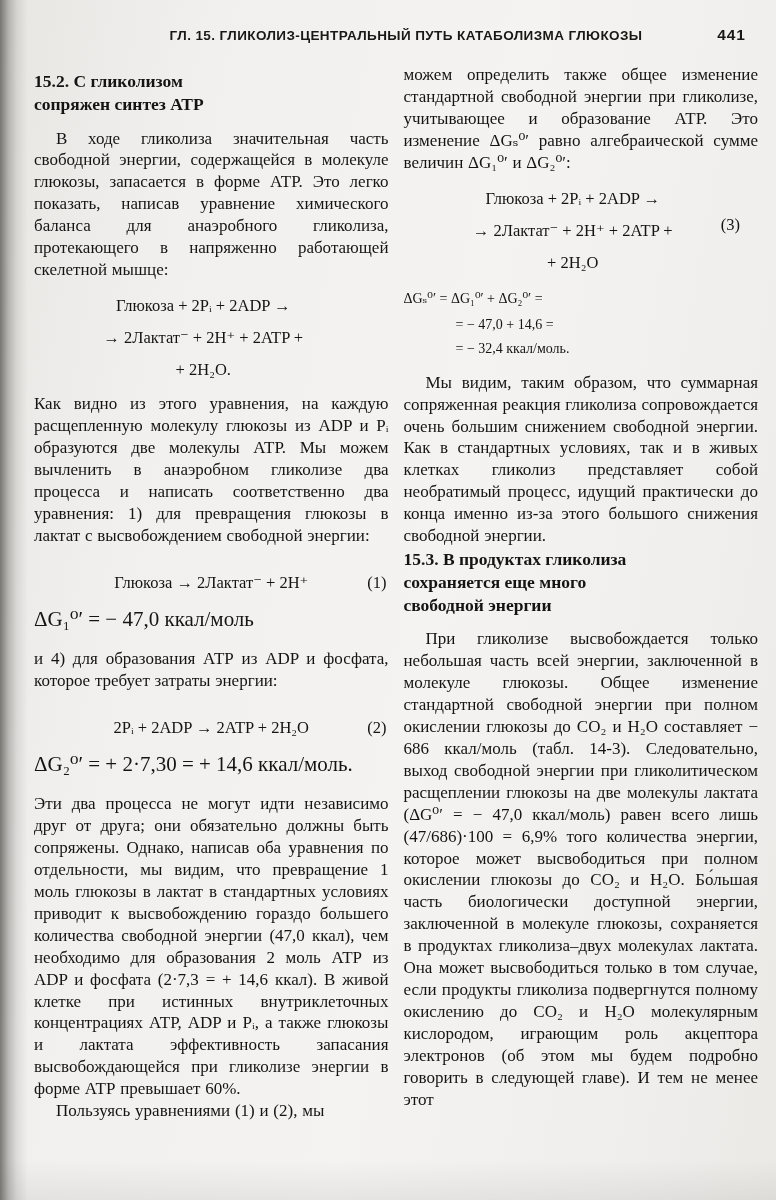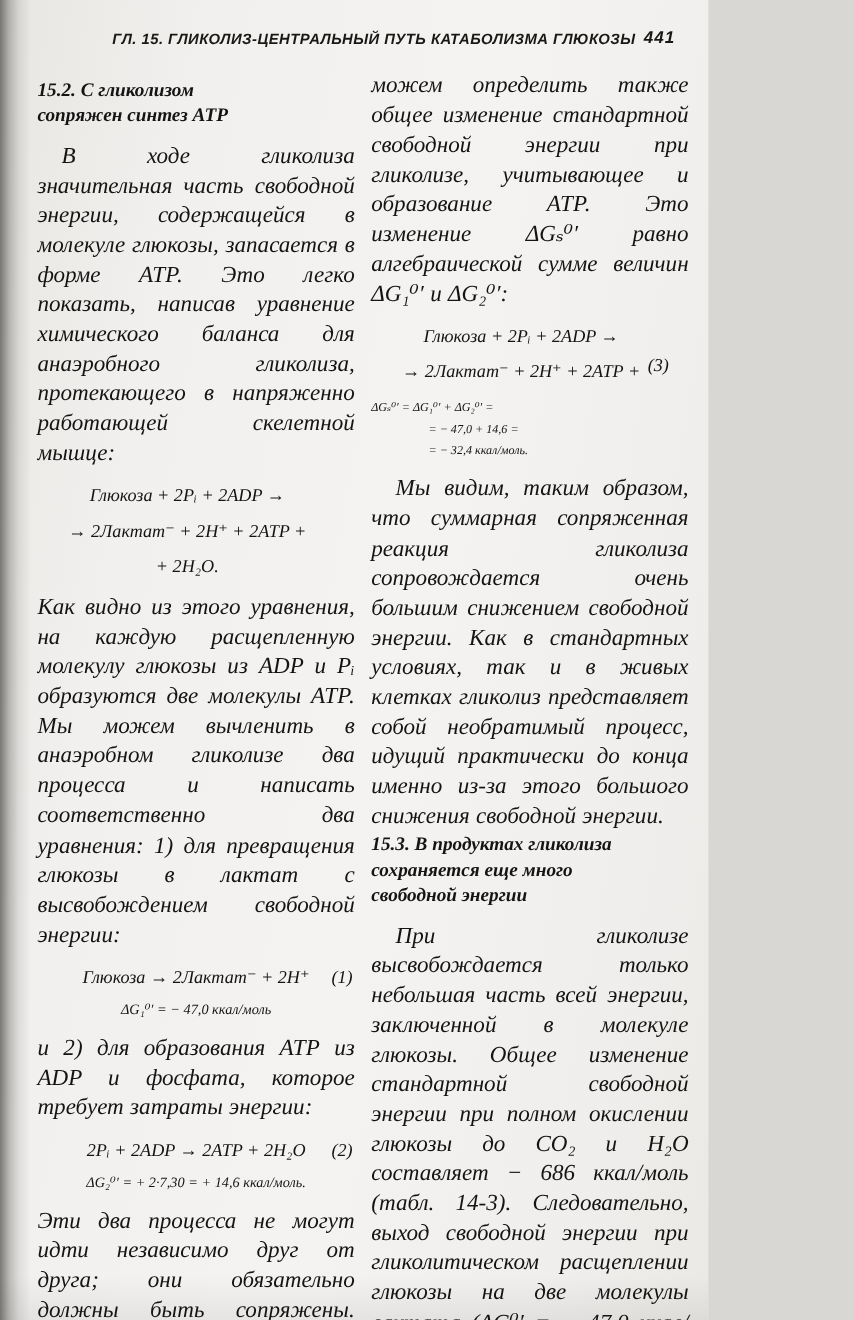--- a/index.html
+++ b/index.html
@@ -2,27 +2,26 @@
 <html lang="ru"><head>
 <meta charset="utf-8">
 <style>
   html, body {
     margin: 0;
     padding: 0;
     background: #d8d7d4;
   }
   .page {
     position: relative;
-    width: 644px;
+    width: 776px;
     height: 1200px;
     overflow: hidden;
     background: linear-gradient(100deg, #e7e6e3 0%, #f1f0ee 22%, #f4f3f1 55%, #efeeec 85%, #eae9e6 100%);
     font-family: "Liberation Serif", "DejaVu Serif", serif;
     color: #161412;
-    font-style: italic;
   }
   .gutter-shadow {
     position: absolute;
     left: 0; top: 0; bottom: 0;
     width: 28px;
     background: linear-gradient(to right,
       rgba(45,42,38,0.60) 0%,
       rgba(45,42,38,0.28) 30%,
       rgba(45,42,38,0.10) 60%,
       rgba(45,42,38,0.0) 100%);
@@ -68,21 +67,21 @@
   .sec-head {
     margin: 6px 0 12px 0;
     font-size: 17.5px;
     font-weight: 700;
     line-height: 1.3;
     white-space: pre-line;
     text-align: left;
   }
   .col p {
     margin: 0;
-    font-size: 21px;
+    font-size: 17px;
     line-height: 1.29;
     text-align: justify;
     hyphens: auto;
     -webkit-hyphens: auto;
     word-spacing: 0.5px;
   }
   .col p.indent { text-indent: 22px; }
 
   .eq-block {
     position: relative;
@@ -91,32 +90,31 @@
     text-align: center;
   }
   .eq-block .eq-line { line-height: 1.95; }
   .eq-label {
     position: absolute;
     right: 2px;
   }
   .eq-label.on-line-2 { top: 32px; }
   .eq-single {
     position: relative;
-    margin: 10px 0 2px 0;
+    margin: 20px 0 2px 0;
     font-size: 16.5px;
     text-align: center;
     line-height: 1.9;
   }
   .dg-line {
     margin: 2px 0 8px 0;
-    font-size: 13px;
-    text-align: center;
+    font-size: 21px;
     line-height: 1.9;
   }
-  .dg-sum { margin: 6px 0 10px 0; font-size: 11px; }
+  .dg-sum { margin: 6px 0 10px 0; font-size: 14px; }
   .dg-sum .sum-first { text-align: left; line-height: 1.9; }
   .dg-sum .sum-rest  { text-align: left; margin-left: 52px; line-height: 1.75; }
 </style>
 </head>
 <body>
 
 <div class="page">
   <div class="gutter-shadow"></div>
   <div class="bottom-vignette"></div>
 
@@ -140,38 +138,39 @@
       </div>
 
       <p>Как видно из этого уравнения, на каждую расщепленную молекулу глюкозы из ADP и Pᵢ образуются две молекулы АТР. Мы можем вычленить в анаэробном гликолизе два процесса и написать соответственно два уравнения: 1) для превращения глюкозы в лактат с высвобождением свободной энергии:</p>
 
       <div class="eq-single">
         <span>Глюкоза → 2Лактат⁻ + 2H⁺</span>
         <span class="eq-label">(1)</span>
       </div>
       <div class="dg-line">ΔG₁⁰′ = − 47,0 ккал/моль</div>
 
-      <p>и 2) для образования АТР из ADP и фосфата, которое требует затраты энергии:</p>
+      <p>и 4) для образования АТР из ADP и фосфата, которое требует затраты энергии:</p>
 
       <div class="eq-single">
         <span>2Pᵢ + 2ADP → 2ATP + 2H₂O</span>
         <span class="eq-label">(2)</span>
       </div>
       <div class="dg-line">ΔG₂⁰′ = + 2·7,30 = + 14,6 ккал/моль.</div>
 
       <p>Эти два процесса не могут идти независимо друг от друга; они обязательно должны быть сопряжены. Однако, написав оба уравнения по отдельности, мы видим, что превращение 1 моль глюкозы в лактат в стандартных условиях приводит к высвобождению гораздо большего количества свободной энергии (47,0 ккал), чем необходимо для образования 2 моль АТР из ADP и фосфата (2·7,3 = + 14,6 ккал). В живой клетке при истинных внутриклеточных концентрациях АТР, ADP и Pᵢ, а также глюкозы и лактата эффективность запасания высвобождающейся при гликолизе энергии в форме АТР превышает 60%.</p>
       <p class="indent">Пользуясь уравнениями (1) и (2), мы</p>
     </div>
 
     <div class="col">
       <p>можем определить также общее изменение стандартной свободной энергии при гликолизе, учитывающее и образование АТР. Это изменение ΔGₛ⁰′ равно алгебраической сумме величин ΔG₁⁰′ и ΔG₂⁰′:</p>
 
       <div class="eq-block">
         <div class="eq-line">Глюкоза + 2Pᵢ + 2ADP →</div>
         <div class="eq-line">→ 2Лактат⁻ + 2H⁺ + 2ATP +</div>
+        <div class="eq-line">+ 2H₂O</div>
         <span class="eq-label on-line-2">(3)</span>
       </div>
 
       <div class="dg-sum">
         <div class="sum-first">ΔGₛ⁰′ = ΔG₁⁰′ + ΔG₂⁰′ =</div>
         <div class="sum-rest">= − 47,0 + 14,6 =</div>
         <div class="sum-rest">= − 32,4 ккал/моль.</div>
       </div>
 
       <p class="indent">Мы видим, таким образом, что суммарная сопряженная реакция гликолиза сопровождается очень большим снижением свободной энергии. Как в стандартных условиях, так и в живых клетках гликолиз представляет собой необратимый процесс, идущий практически до конца именно из-за этого большого снижения свободной энергии.</p>

